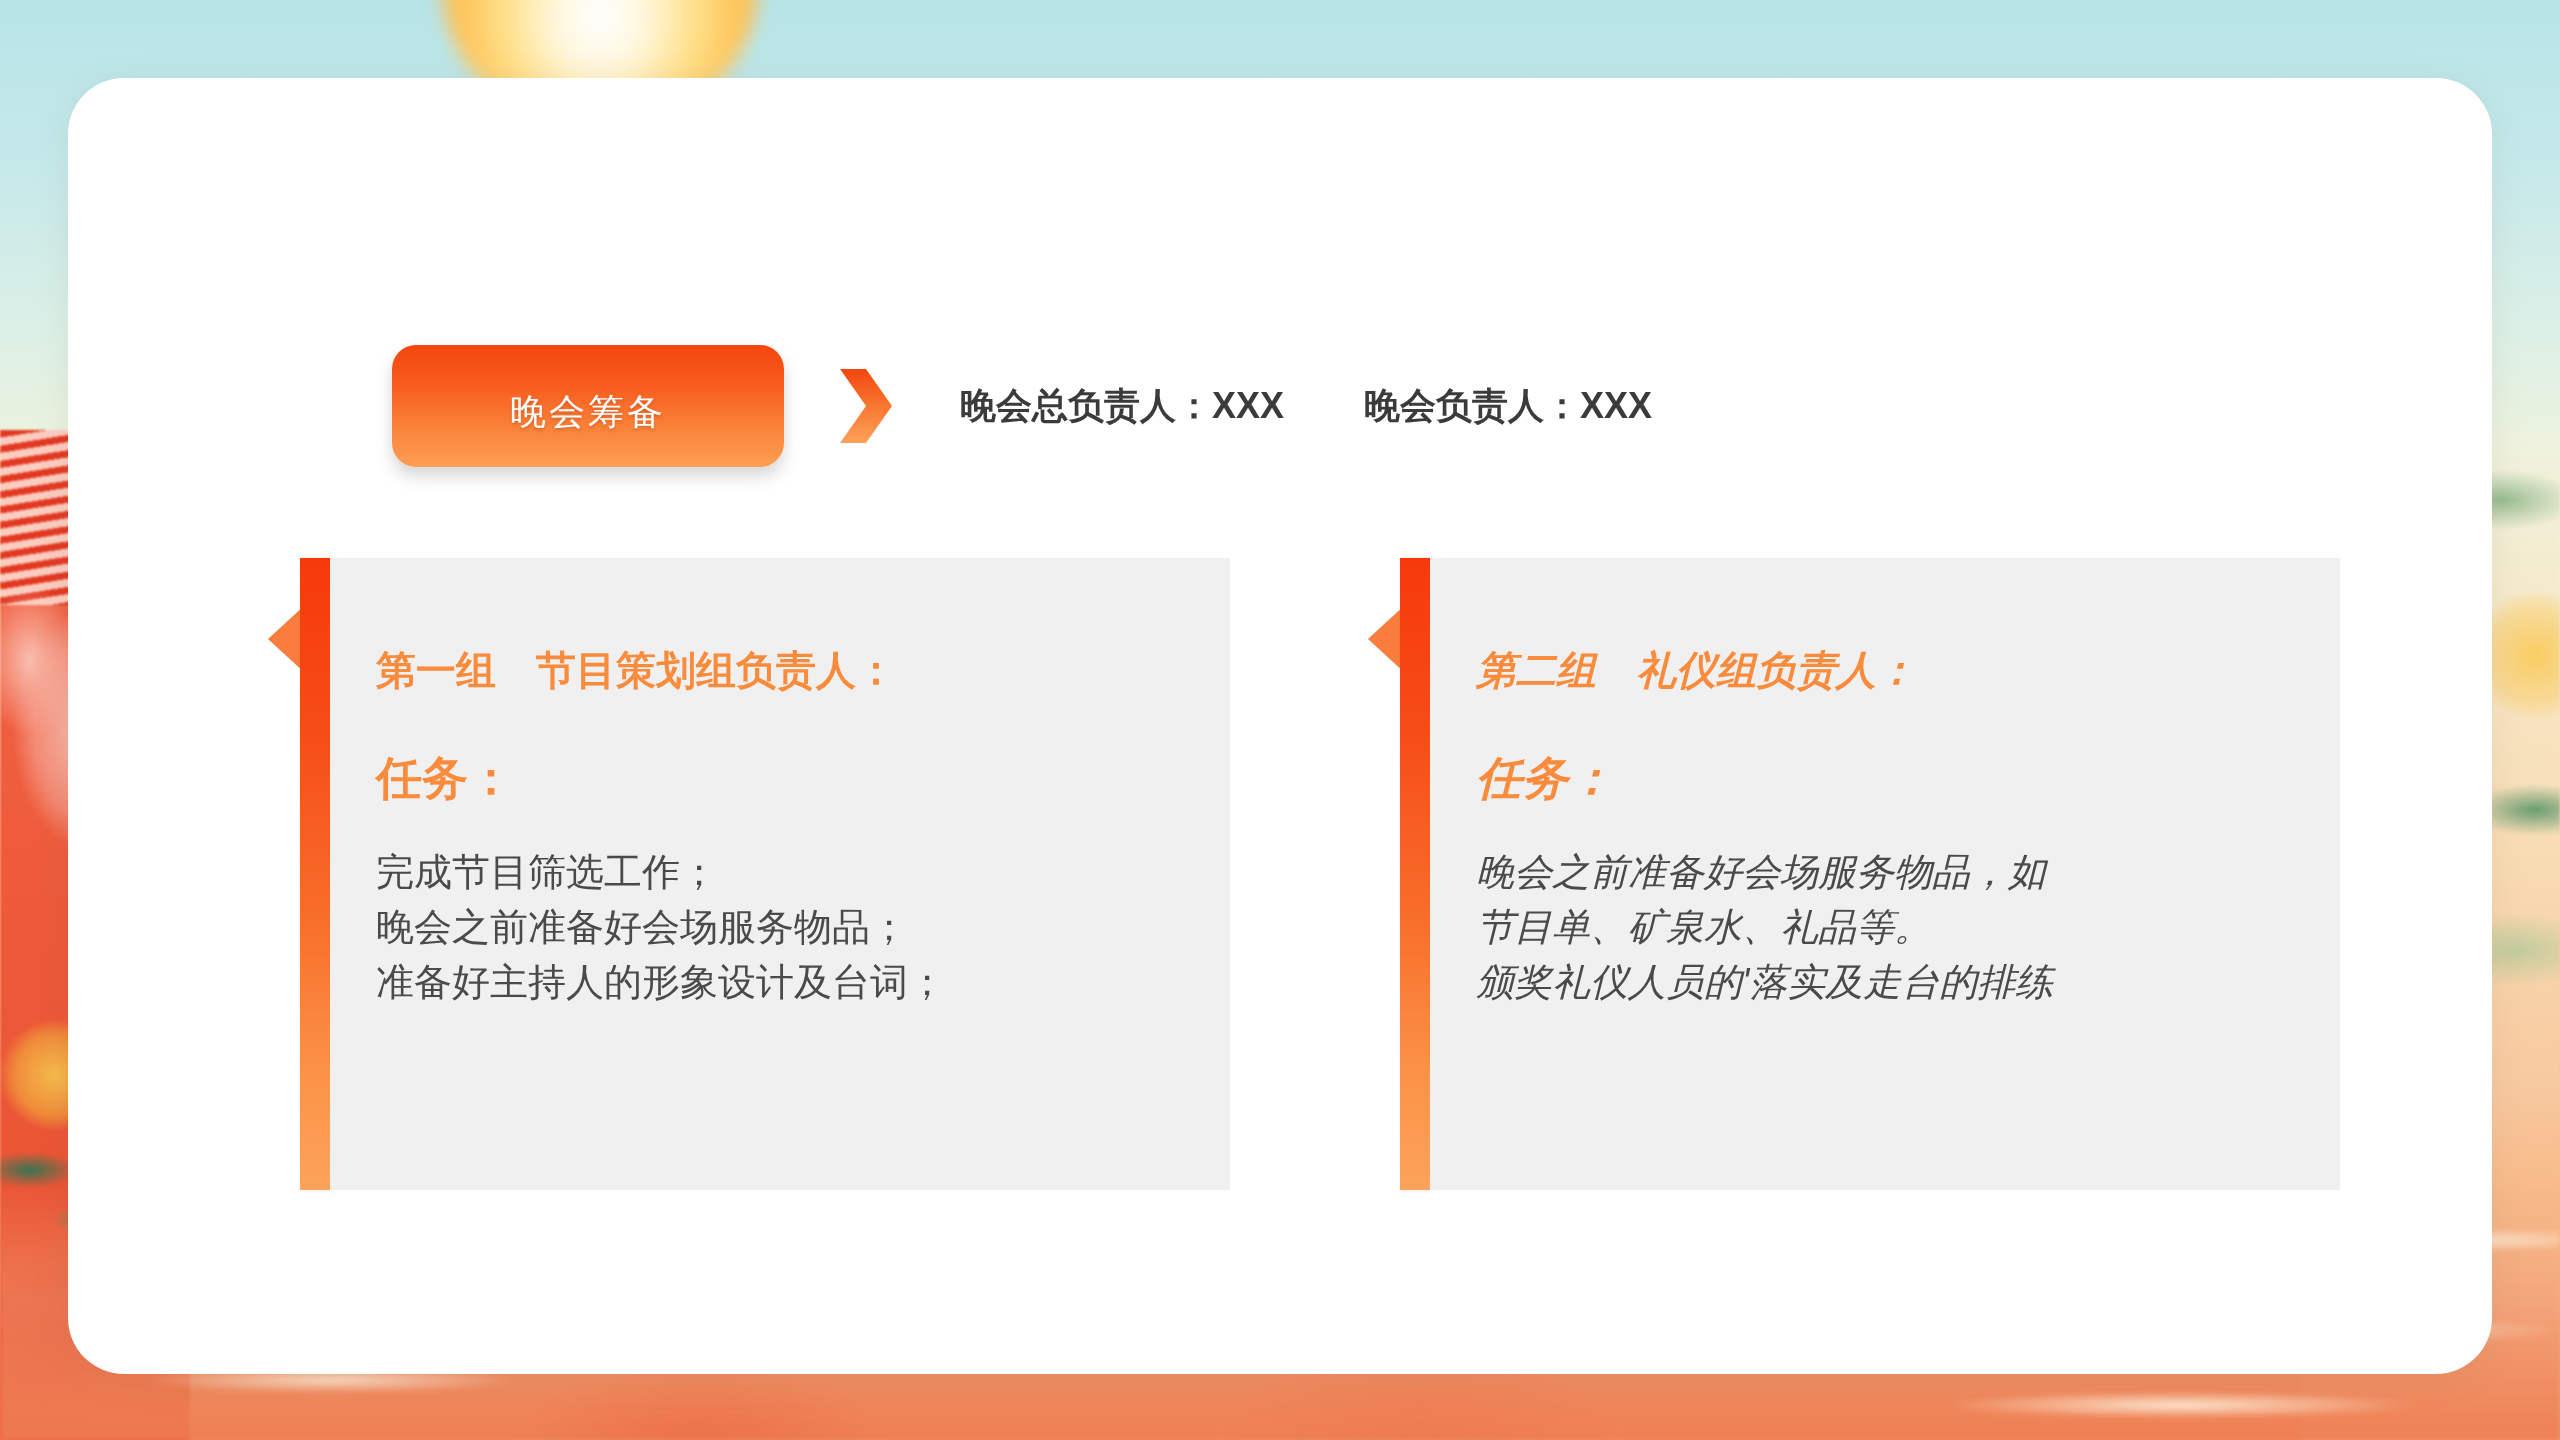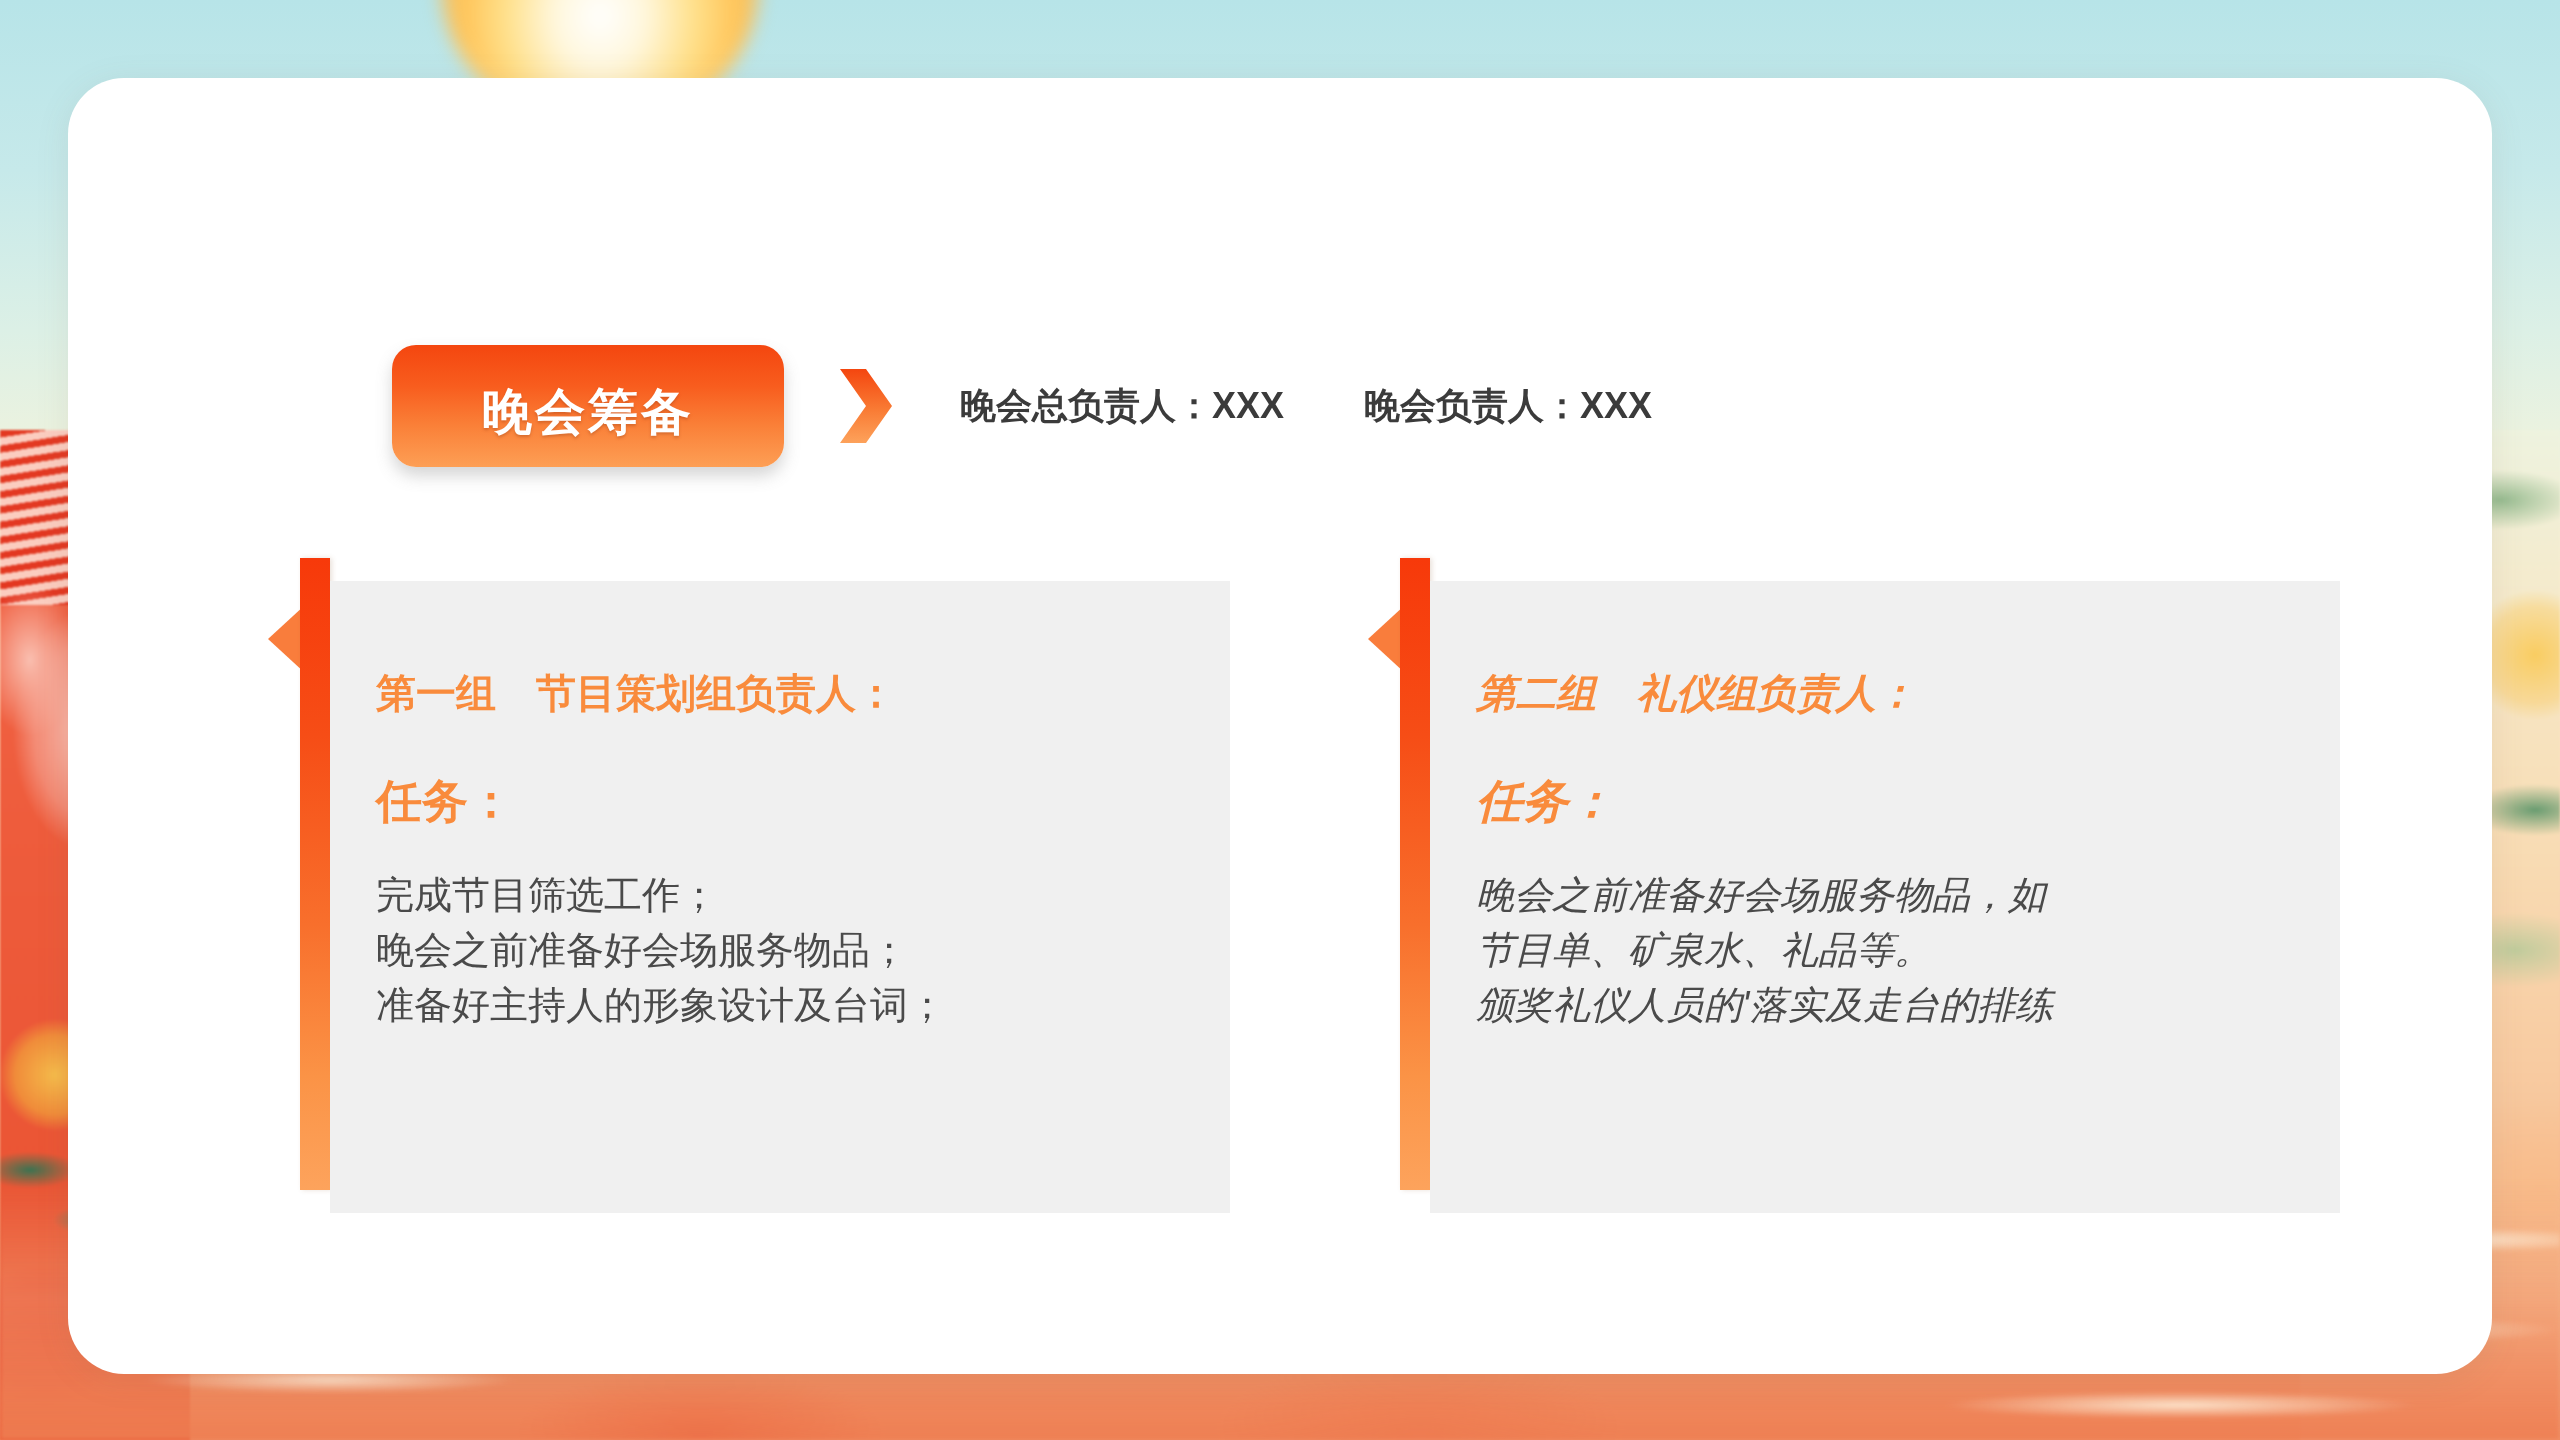--- a/index.html
+++ b/index.html
@@ -166,22 +166,22 @@
     border-radius: 24px;
     background: linear-gradient(to bottom, #f4460f 0%, #f85d1e 34%, #fa8038 66%, #fd9f55 100%);
     box-shadow: 0 9px 16px rgba(120, 120, 120, 0.30);
     display: flex;
     align-items: center;
     justify-content: center;
     flex: 0 0 auto;
   }
   .badge-label {
     color: #ffffff;
-    font-size: 50px;
-    font-weight: bold;
+    font-size: 36px;
+    font-weight: normal;
     letter-spacing: 3px;
     text-shadow: 0 2px 3px rgba(150, 60, 20, 0.35);
     white-space: nowrap;
     margin-top: 12px;
   }
   .chevron {
     flex: 0 0 auto;
     margin-left: 52px;
     width: 60px;
     height: 78px;
@@ -245,21 +245,20 @@
   }
   .card-body {
     position: absolute;
     left: 62px;
     top: 0;
     right: 0;
     height: 632px;
     background: #f0f0f0;
     box-sizing: border-box;
     padding: 92px 40px 0 46px;
-    margin-top: 23px;
   }
   .grp-title {
     color: #f98b3c;
     font-size: 40px;
     font-weight: bold;
     white-space: nowrap;
     line-height: 1;
   }
   .grp-task-label {
     color: #f98b3c;

